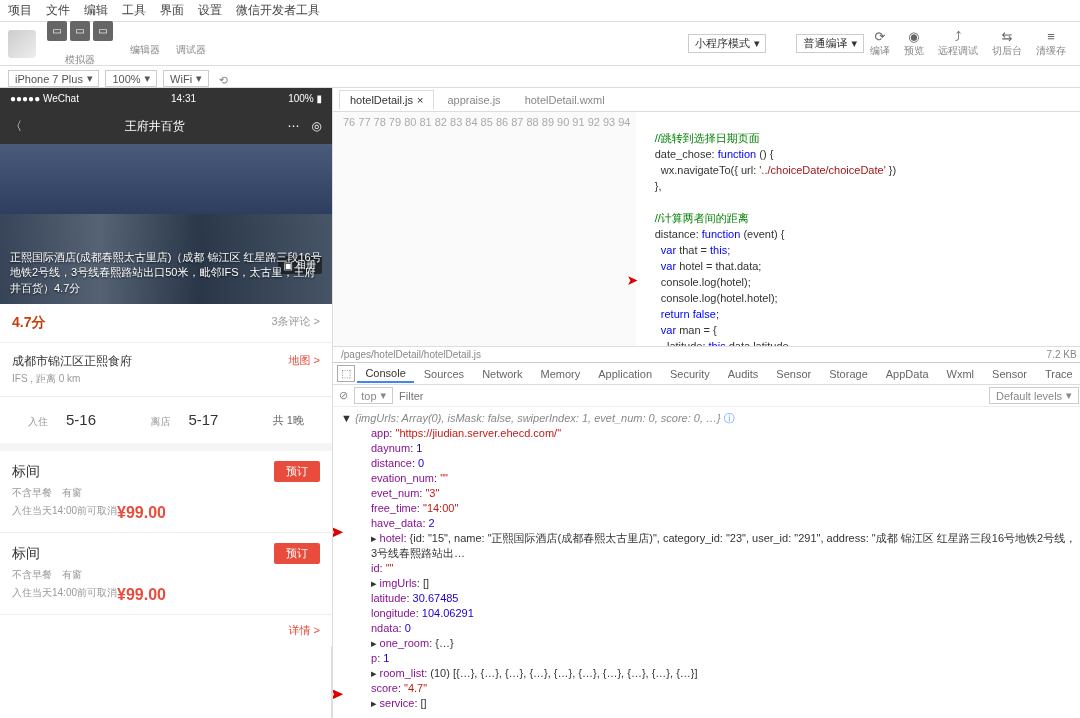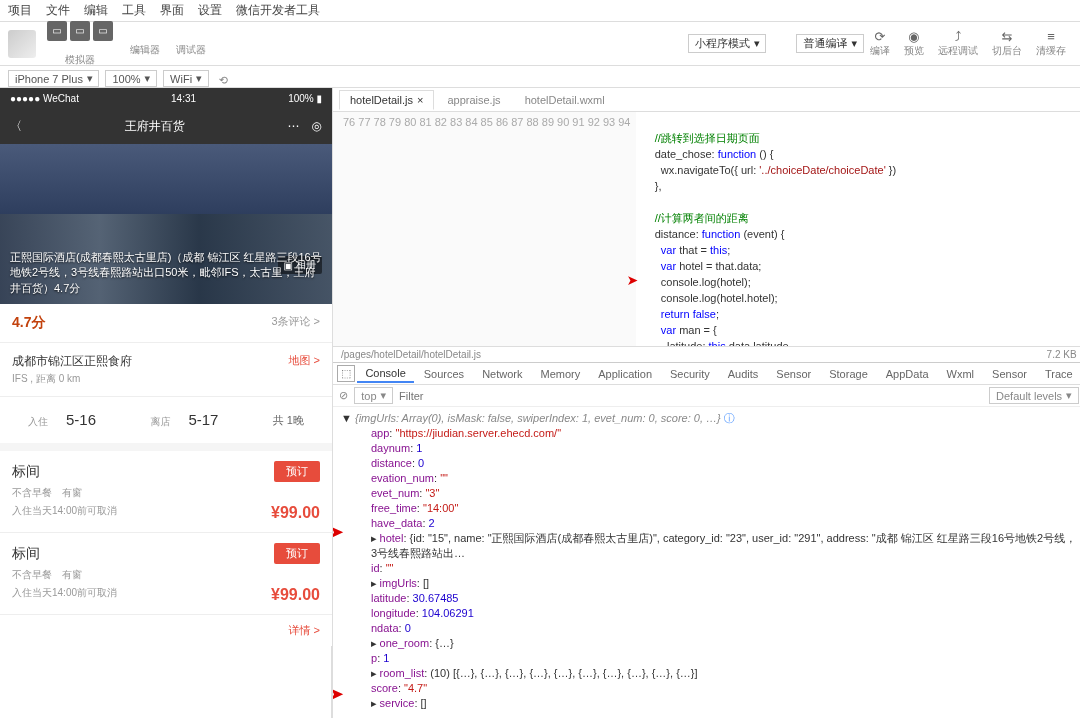--- a/index.html
+++ b/index.html
@@ -27,21 +27,21 @@
 .addr .loc { color:#e74c3c; font-size:11px;}
 .dates { padding:14px 28px; display:flex; align-items:center; border-bottom:8px solid #f5f5f5;}
 .dates .d { flex:1; }
 .dates .dlbl { font-size:10px; color:#999;}
 .dates .dval { font-size:15px; margin-left:18px;}
 .room { padding:10px 12px; border-bottom:1px solid #eee;}
 .room-head { display:flex; justify-content:space-between; align-items:center;}
 .room-title { font-size:14px; }
 .book-btn { background:#e74c3c; color:#fff; padding:3px 12px; border-radius:2px; font-size:11px;}
 .room-sub { font-size:10px; color:#999; margin-top:4px;}
-.room-note { font-size:10px; color:#999; margin-top:4px; display:flex; justify-content:space-between;}
+.room-note { font-size:10px; color:#999; margin-top:4px; display:flex; justify-content:flex-start;}
 .price { color:#e74c3c; font-size:16px; font-weight:bold;}
 .detail-link { text-align:right; padding:8px 12px; color:#e74c3c; font-size:11px;}
 
 .filetree { width:160px; background:#fafafa; border-right:1px solid #ddd; overflow:auto; font-size:11px; color:#555; }
 .ft-top { display:flex; justify-content:flex-end; padding:3px 6px; border-bottom:1px solid #eee; gap:6px; color:#888;}
 .ft-item { padding:2px 6px 2px 18px; display:flex; align-items:center; gap:4px; white-space:nowrap;}
 .ft-item.l2 { padding-left:28px;}
 .ft-item.l3 { padding-left:40px;}
 .ft-item.sel { background:#d0e4f7;}
 

